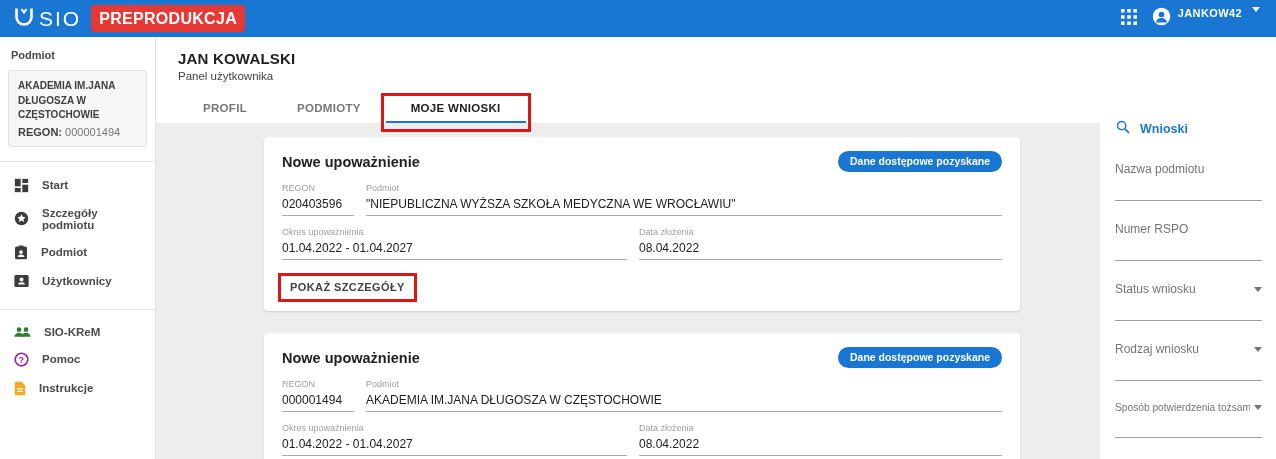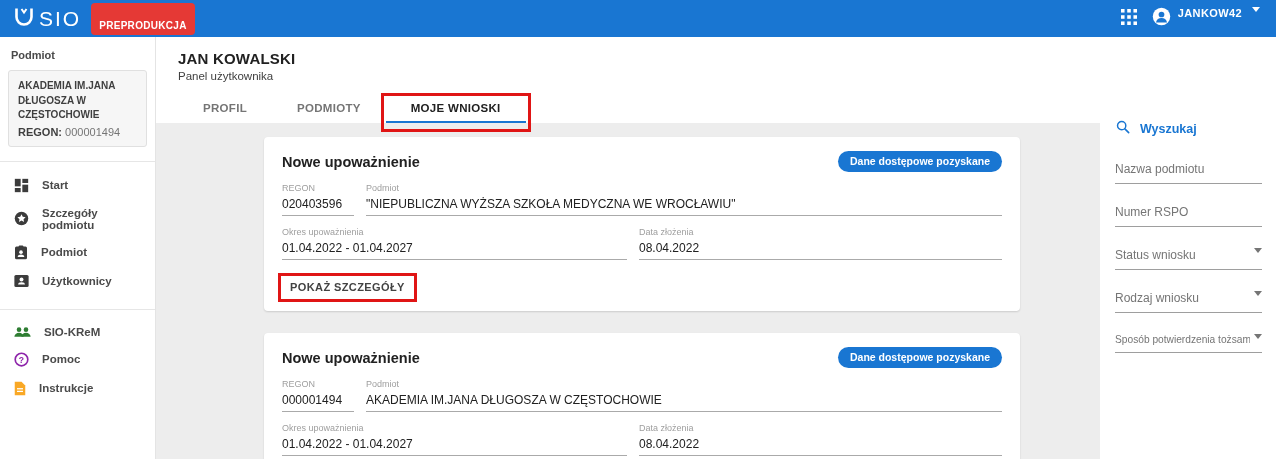--- a/index.html
+++ b/index.html
@@ -7,21 +7,21 @@
   body {
     width:1276px; height:459px; overflow:hidden; position:relative;
     font-family:"Liberation Sans", sans-serif; background:#fff;
     -webkit-font-smoothing:antialiased;
   }
 
   
   .topbar { height:37px; background:#1976d2; display:flex; align-items:center; padding:0 16px 0 12px; }
   .logo { display:flex; align-items:center; gap:3px; }
   .logo-text { color:#fff; font-size:21px; letter-spacing:2px; font-weight:normal; line-height:1; }
-  .env-badge { background:#e53935; color:#fff; font-size:10px; font-weight:bold; padding:17px 8px 4px; border-radius:4px; margin-left:10px; letter-spacing:.3px; }
+  .env-badge { background:#e53935; color:#fff; font-size:16px; font-weight:bold; padding:5px 8px 4px; border-radius:4px; margin-left:10px; letter-spacing:.3px; }
   .topbar-right { margin-left:auto; display:flex; align-items:center; gap:15px; }
   .user-menu { display:flex; align-items:flex-start; gap:7px; cursor:pointer; }
   .username { color:#fff; font-size:11px; font-weight:bold; letter-spacing:.4px; }
   .caret-white { width:0; height:0; border-left:4px solid transparent; border-right:4px solid transparent; border-top:5px solid #fff; margin-left:3px; }
 
   
   .main-row { display:flex; height:422px; }
 
   
   .sidebar { width:156px; background:#fff; border-right:1px solid #e4e4e4; padding-top:12px; flex:0 0 156px; }
@@ -61,21 +61,21 @@
   .f-podmiot { flex:1; }
   .f-okres { width:345px; flex:0 0 345px; }
   .f-data { flex:1; }
   .card-actions { display:flex; margin-top:10px; padding:5px 0 6px; }
   .details-btn { font-size:11px; font-weight:bold; color:#424242; letter-spacing:.4px; background:none; border:none; padding:6px 8px; position:relative; cursor:pointer; font-family:inherit; white-space:nowrap; }
 
   
   .right-panel { width:176px; flex:0 0 176px; background:#fff; padding:82px 14px 0 15px; }
   .search-row { display:flex; align-items:center; gap:9px; cursor:pointer; }
   .search-label { font-size:12.5px; font-weight:bold; color:#1976d2; }
-  .filter-field { margin-top:21px; border-bottom:1px solid #9e9e9e; padding-bottom:7px; display:flex; cursor:text; }
+  .filter-field { margin-top:21px; border-bottom:1px solid #9e9e9e; padding-bottom:24px; display:flex; align-items:center; cursor:text; }
   .filter-field.first { margin-top:23px; }
   .filter-field.select { cursor:pointer; }
   .filter-label { font-size:12px; color:#757575; flex:1; white-space:nowrap; overflow:hidden; }
   .filter-field.small .filter-label { font-size:10.2px; }
   .select-caret { width:0; height:0; border-left:4px solid transparent; border-right:4px solid transparent; border-top:5px solid #757575; margin-left:4px; flex:0 0 auto; }
 </style>
 </head>
 <body>
 
 <header class="topbar">
@@ -294,21 +294,21 @@
   </section>
 
   <aside class="right-panel">
     <div class="search-row">
       <span>
         <svg width="16" height="16" viewBox="0 0 24 24">
           <circle cx="10" cy="10" r="6.2" fill="none" stroke="#1976d2" stroke-width="2.2"></circle>
           <path d="M14.8 14.8 L20.5 20.5" stroke="#1976d2" stroke-width="2.4" stroke-linecap="round"></path>
         </svg>
       </span>
-      <span class="search-label">Wyszukaj</span>
+      <span class="search-label">Wnioski</span>
     </div>
 
     <div class="filter-field first">
       <span class="filter-label">Nazwa podmiotu</span>
     </div>
 
     <div class="filter-field">
       <span class="filter-label">Numer RSPO</span>
     </div>
 

